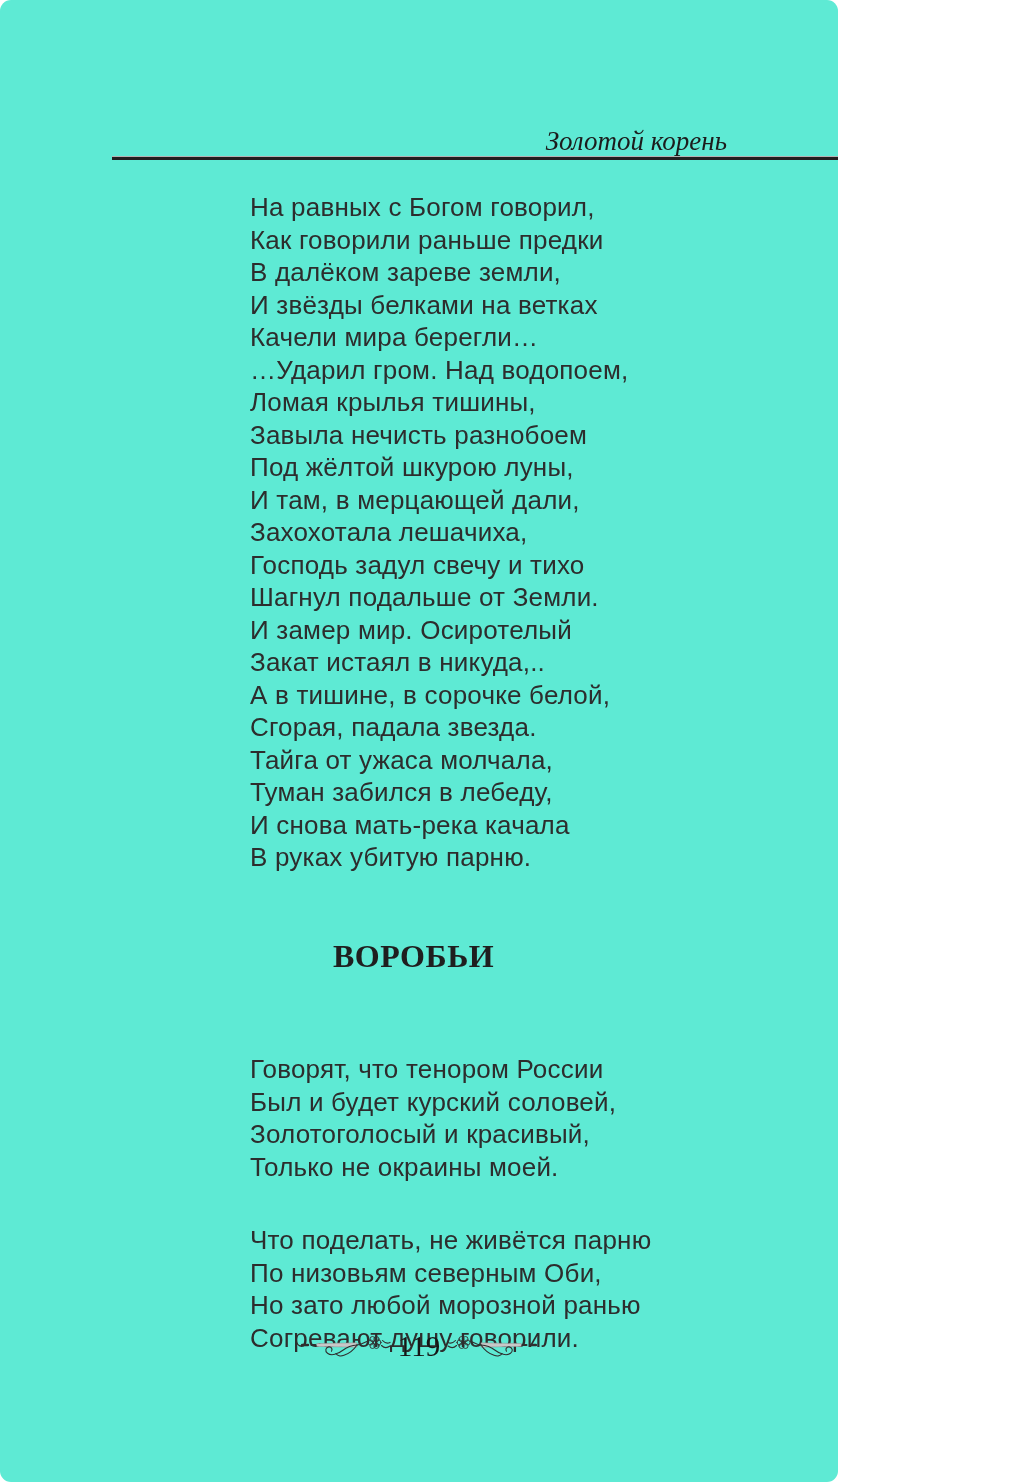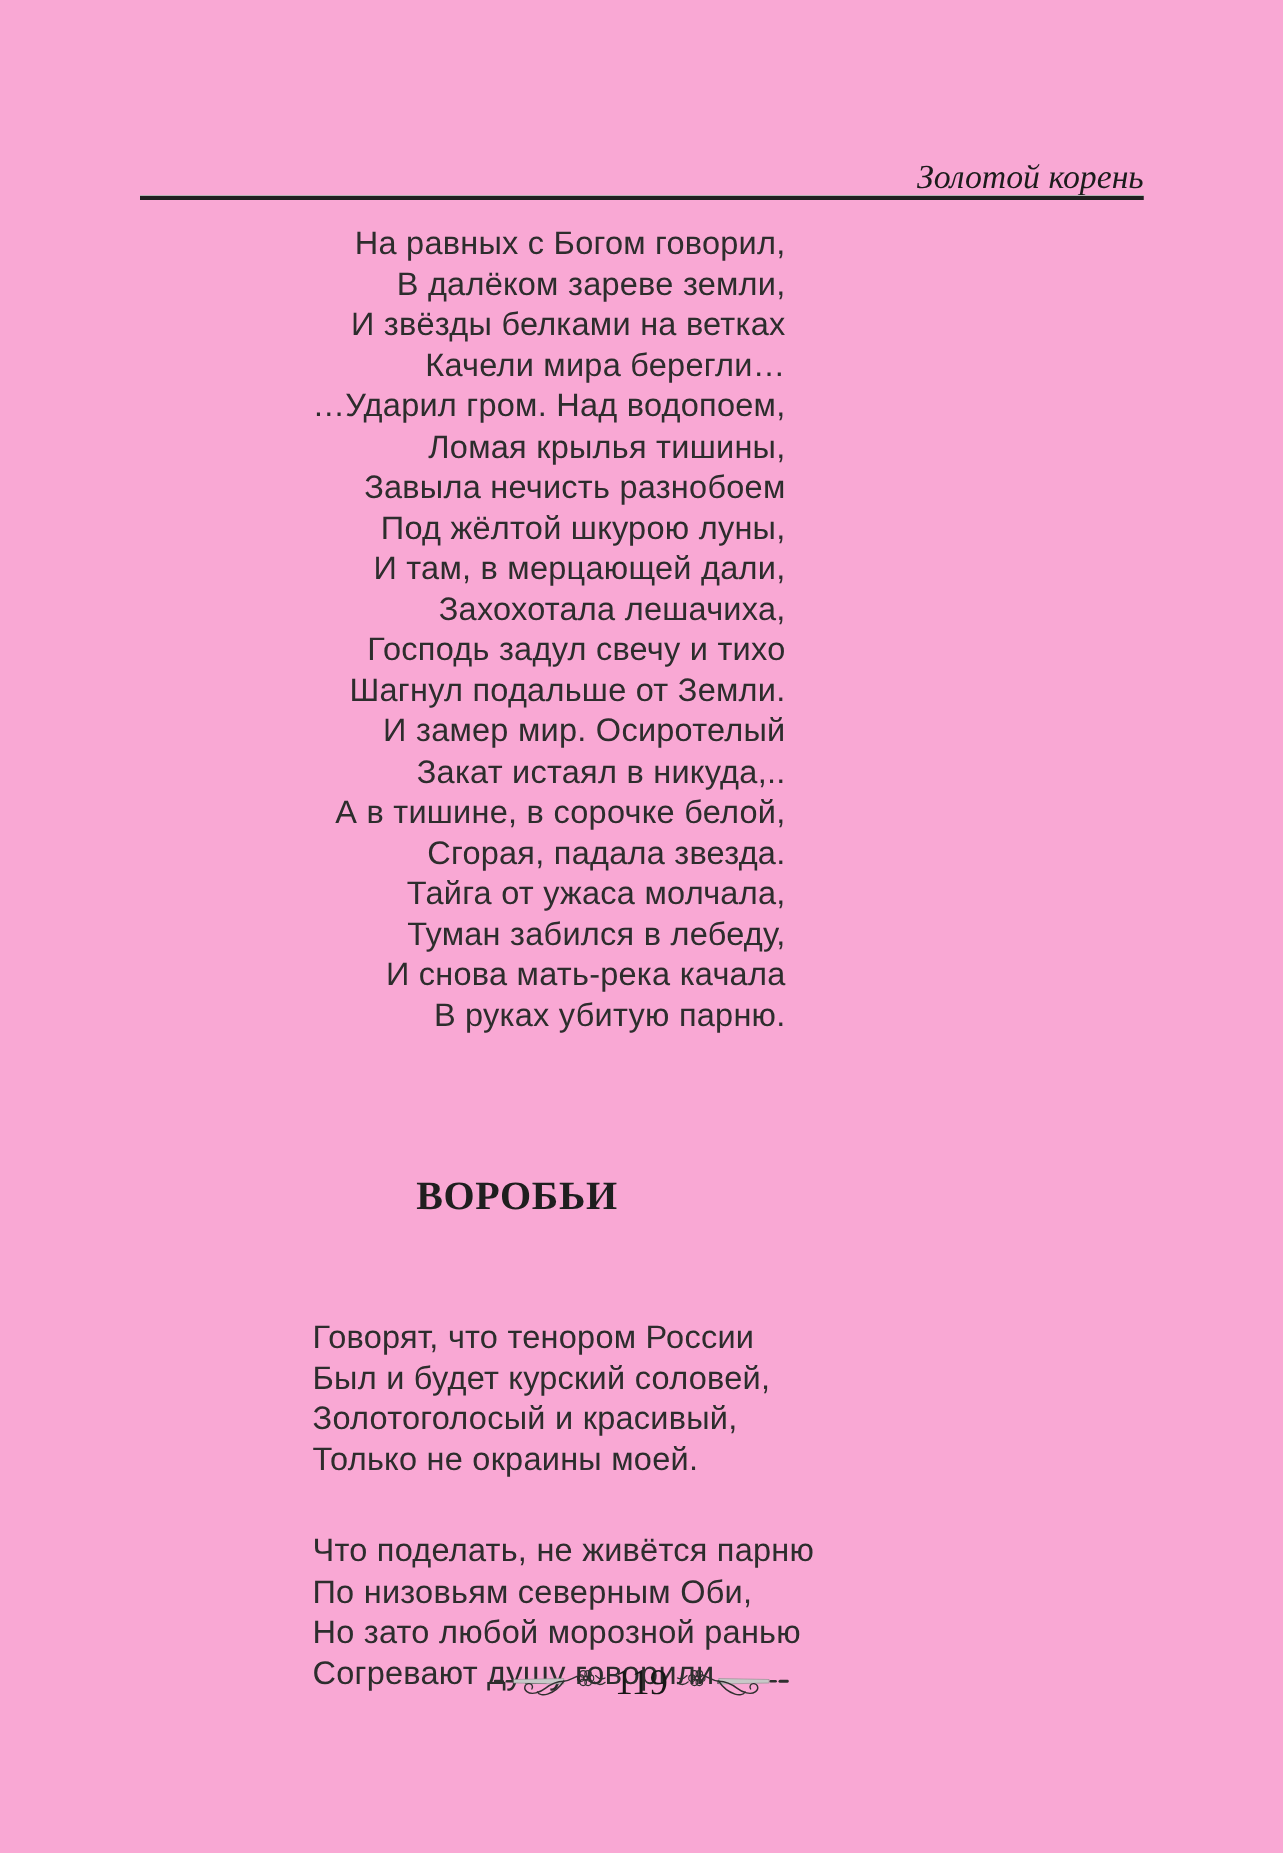--- a/index.html
+++ b/index.html
@@ -2,25 +2,26 @@
 <html><head>
 <meta charset="utf-8">
 <style>
   html, body {
     margin: 0;
     padding: 0;
     background: #ffffff;
   }
   .page {
     position: relative;
-    width: 1026px;
+    width: 838px;
     height: 1482px;
-    background: #f9a8d4;
+    background: #5eead4;
     overflow: hidden;
     font-family: "Liberation Sans", sans-serif;
+    border-radius: 11px;
   }
   .running-title {
     position: absolute;
     top: 126px;
     right: 111px;
     font-family: "Liberation Serif", serif;
     font-style: italic;
     font-size: 27px;
     line-height: 31px;
     color: #1c1c1c;
@@ -35,21 +36,21 @@
   }
   .poem {
     position: absolute;
     left: 250px;
     font-size: 26px;
     line-height: 32.5px;
     letter-spacing: 0.2px;
     color: #2d2d2d;
     white-space: nowrap;
   }
-  #poem-continuation { top: 178px; text-align: right; }
+  #poem-continuation { top: 191px; }
   #vorobyi-stanza-1  { top: 1053px; }
   #vorobyi-stanza-2  { top: 1224px; }
   .section-title {
     position: absolute;
     left: 333px;
     top: 938px;
     font-family: "Liberation Serif", serif;
     font-weight: bold;
     font-size: 32px;
     letter-spacing: 0.5px;
@@ -77,20 +78,21 @@
 </head>
 <body>
 
 <div class="page">
 
   <div class="running-title">Золотой корень</div>
   <div class="header-rule"></div>
 
   <div class="poem" id="poem-continuation">
     <div>На равных с Богом говорил,</div>
+    <div>Как говорили раньше предки</div>
     <div>В далёком зареве земли,</div>
     <div>И звёзды белками на ветках</div>
     <div>Качели мира берегли…</div>
     <div>…Ударил гром. Над водопоем,</div>
     <div>Ломая крылья тишины,</div>
     <div>Завыла нечисть разнобоем</div>
     <div>Под жёлтой шкурою луны,</div>
     <div>И там, в мерцающей дали,</div>
     <div>Захохотала лешачиха,</div>
     <div>Господь задул свечу и тихо</div>

